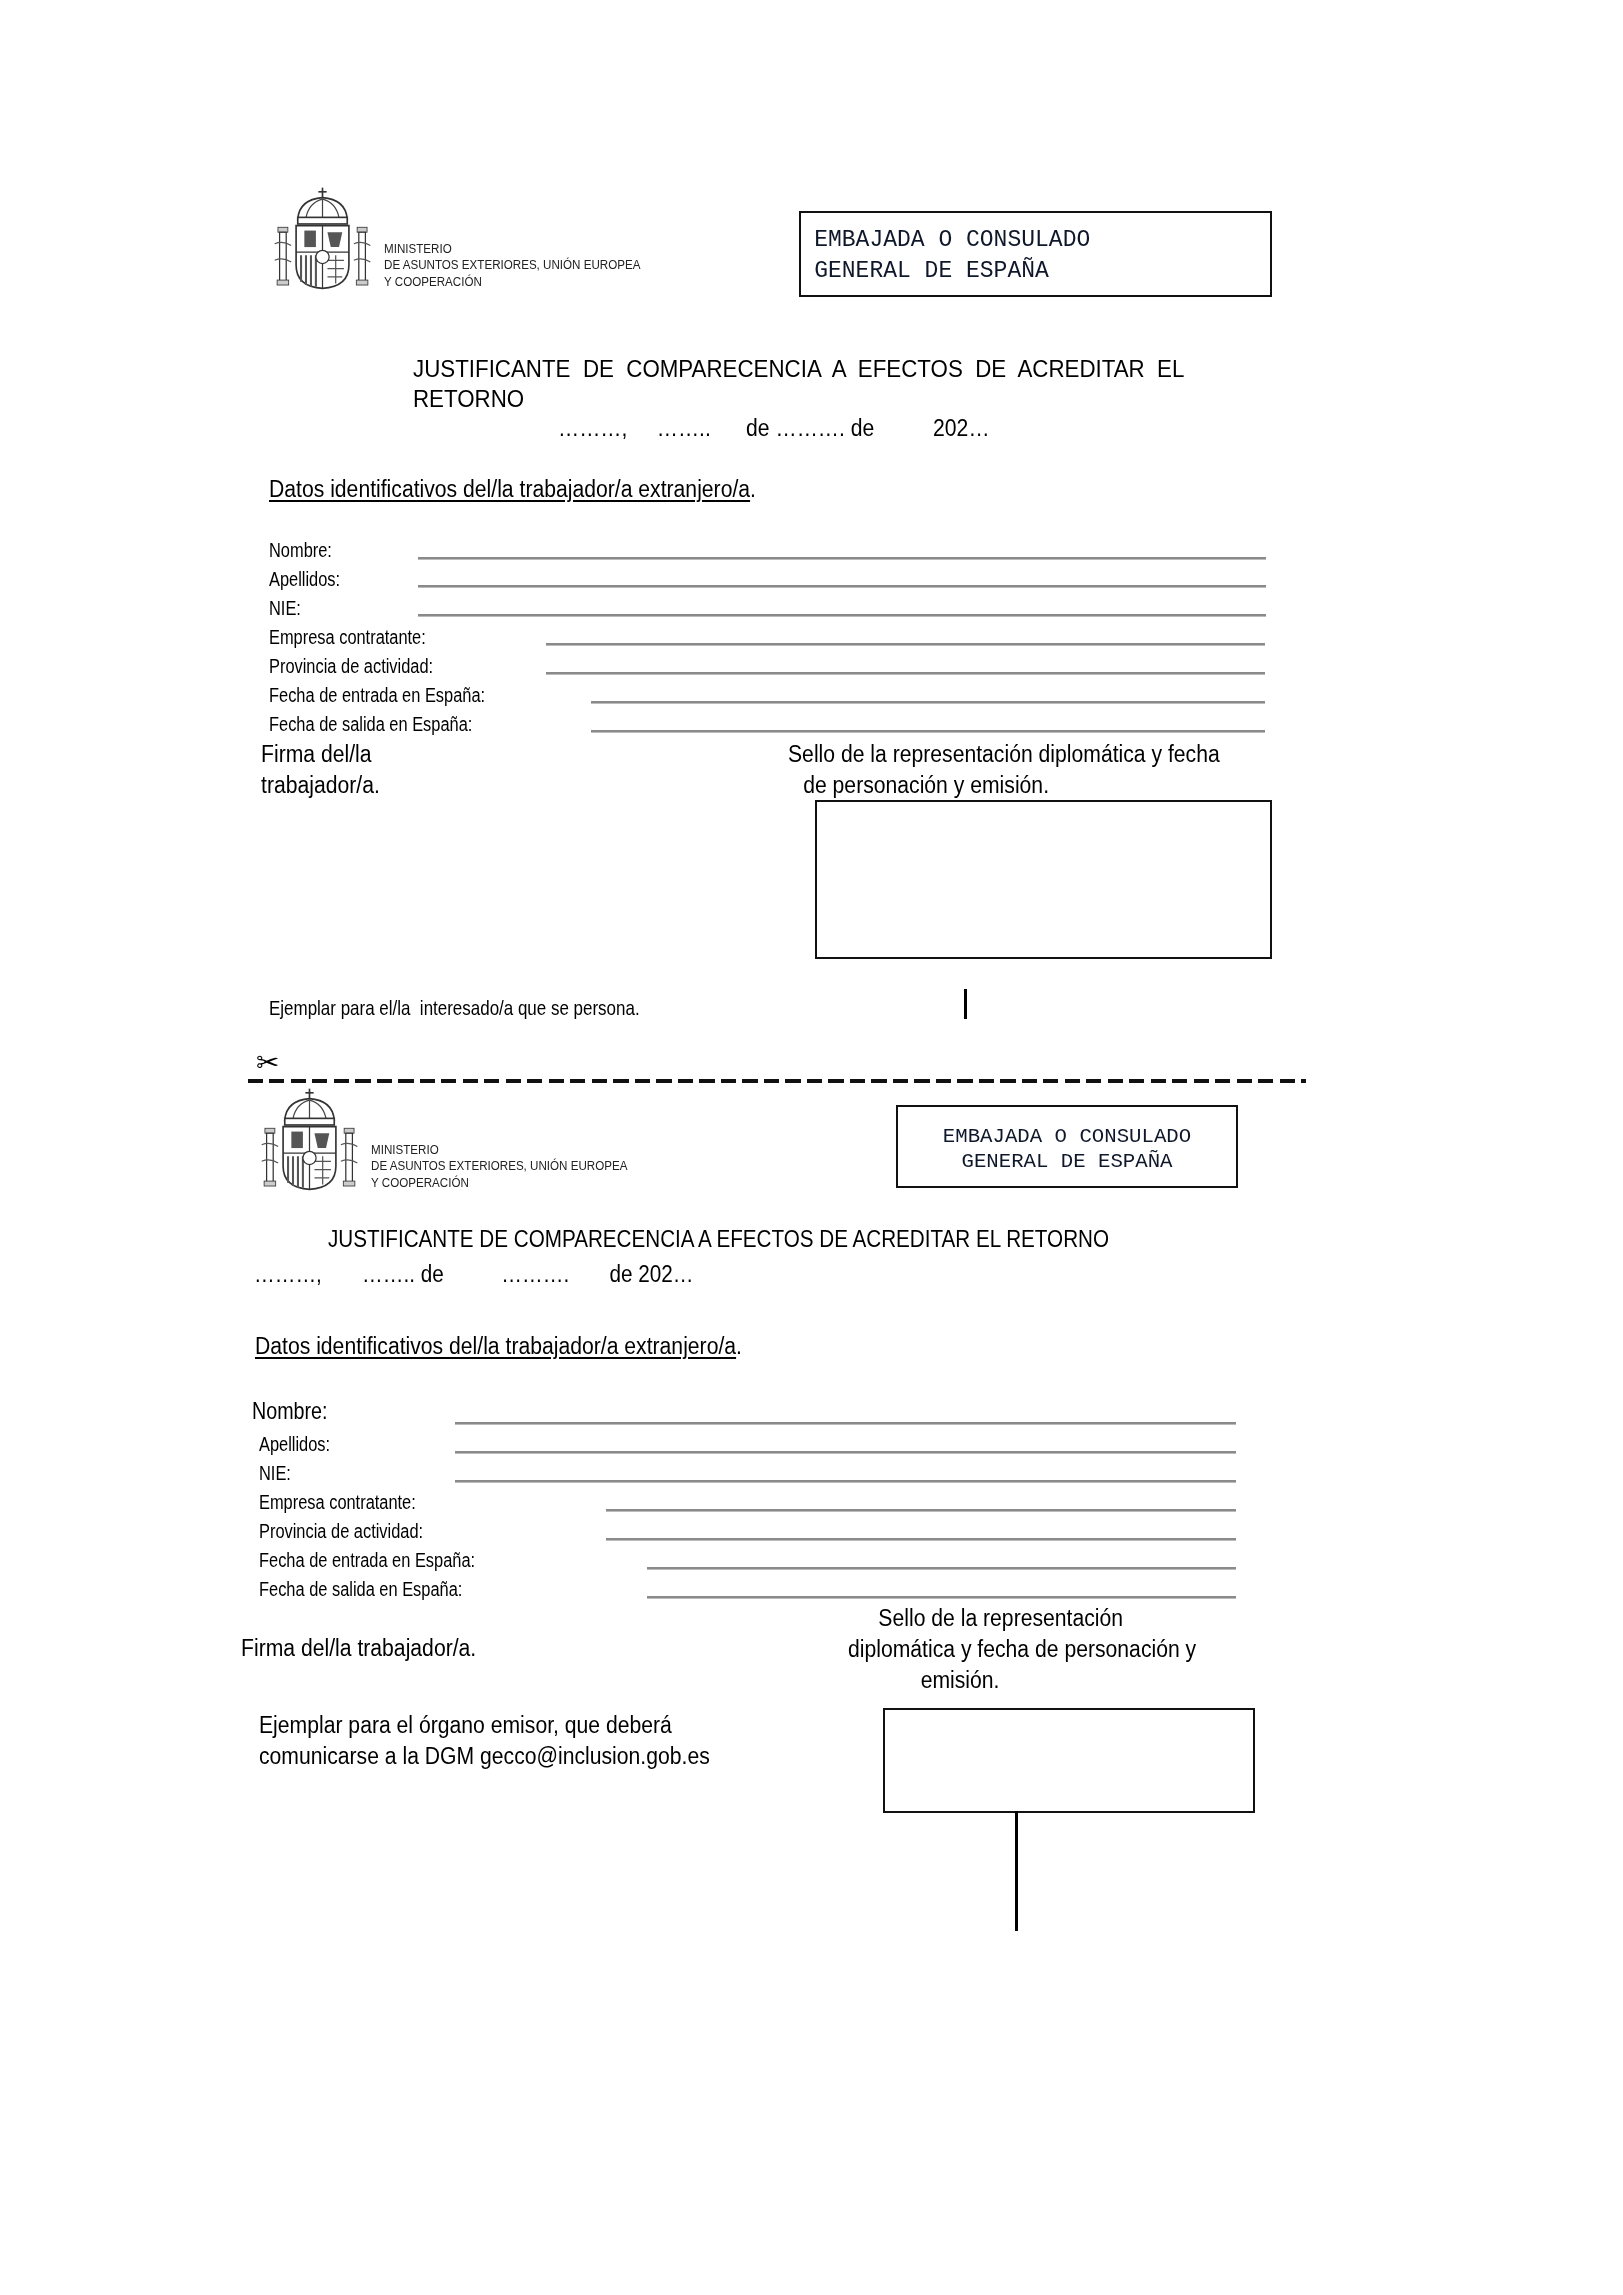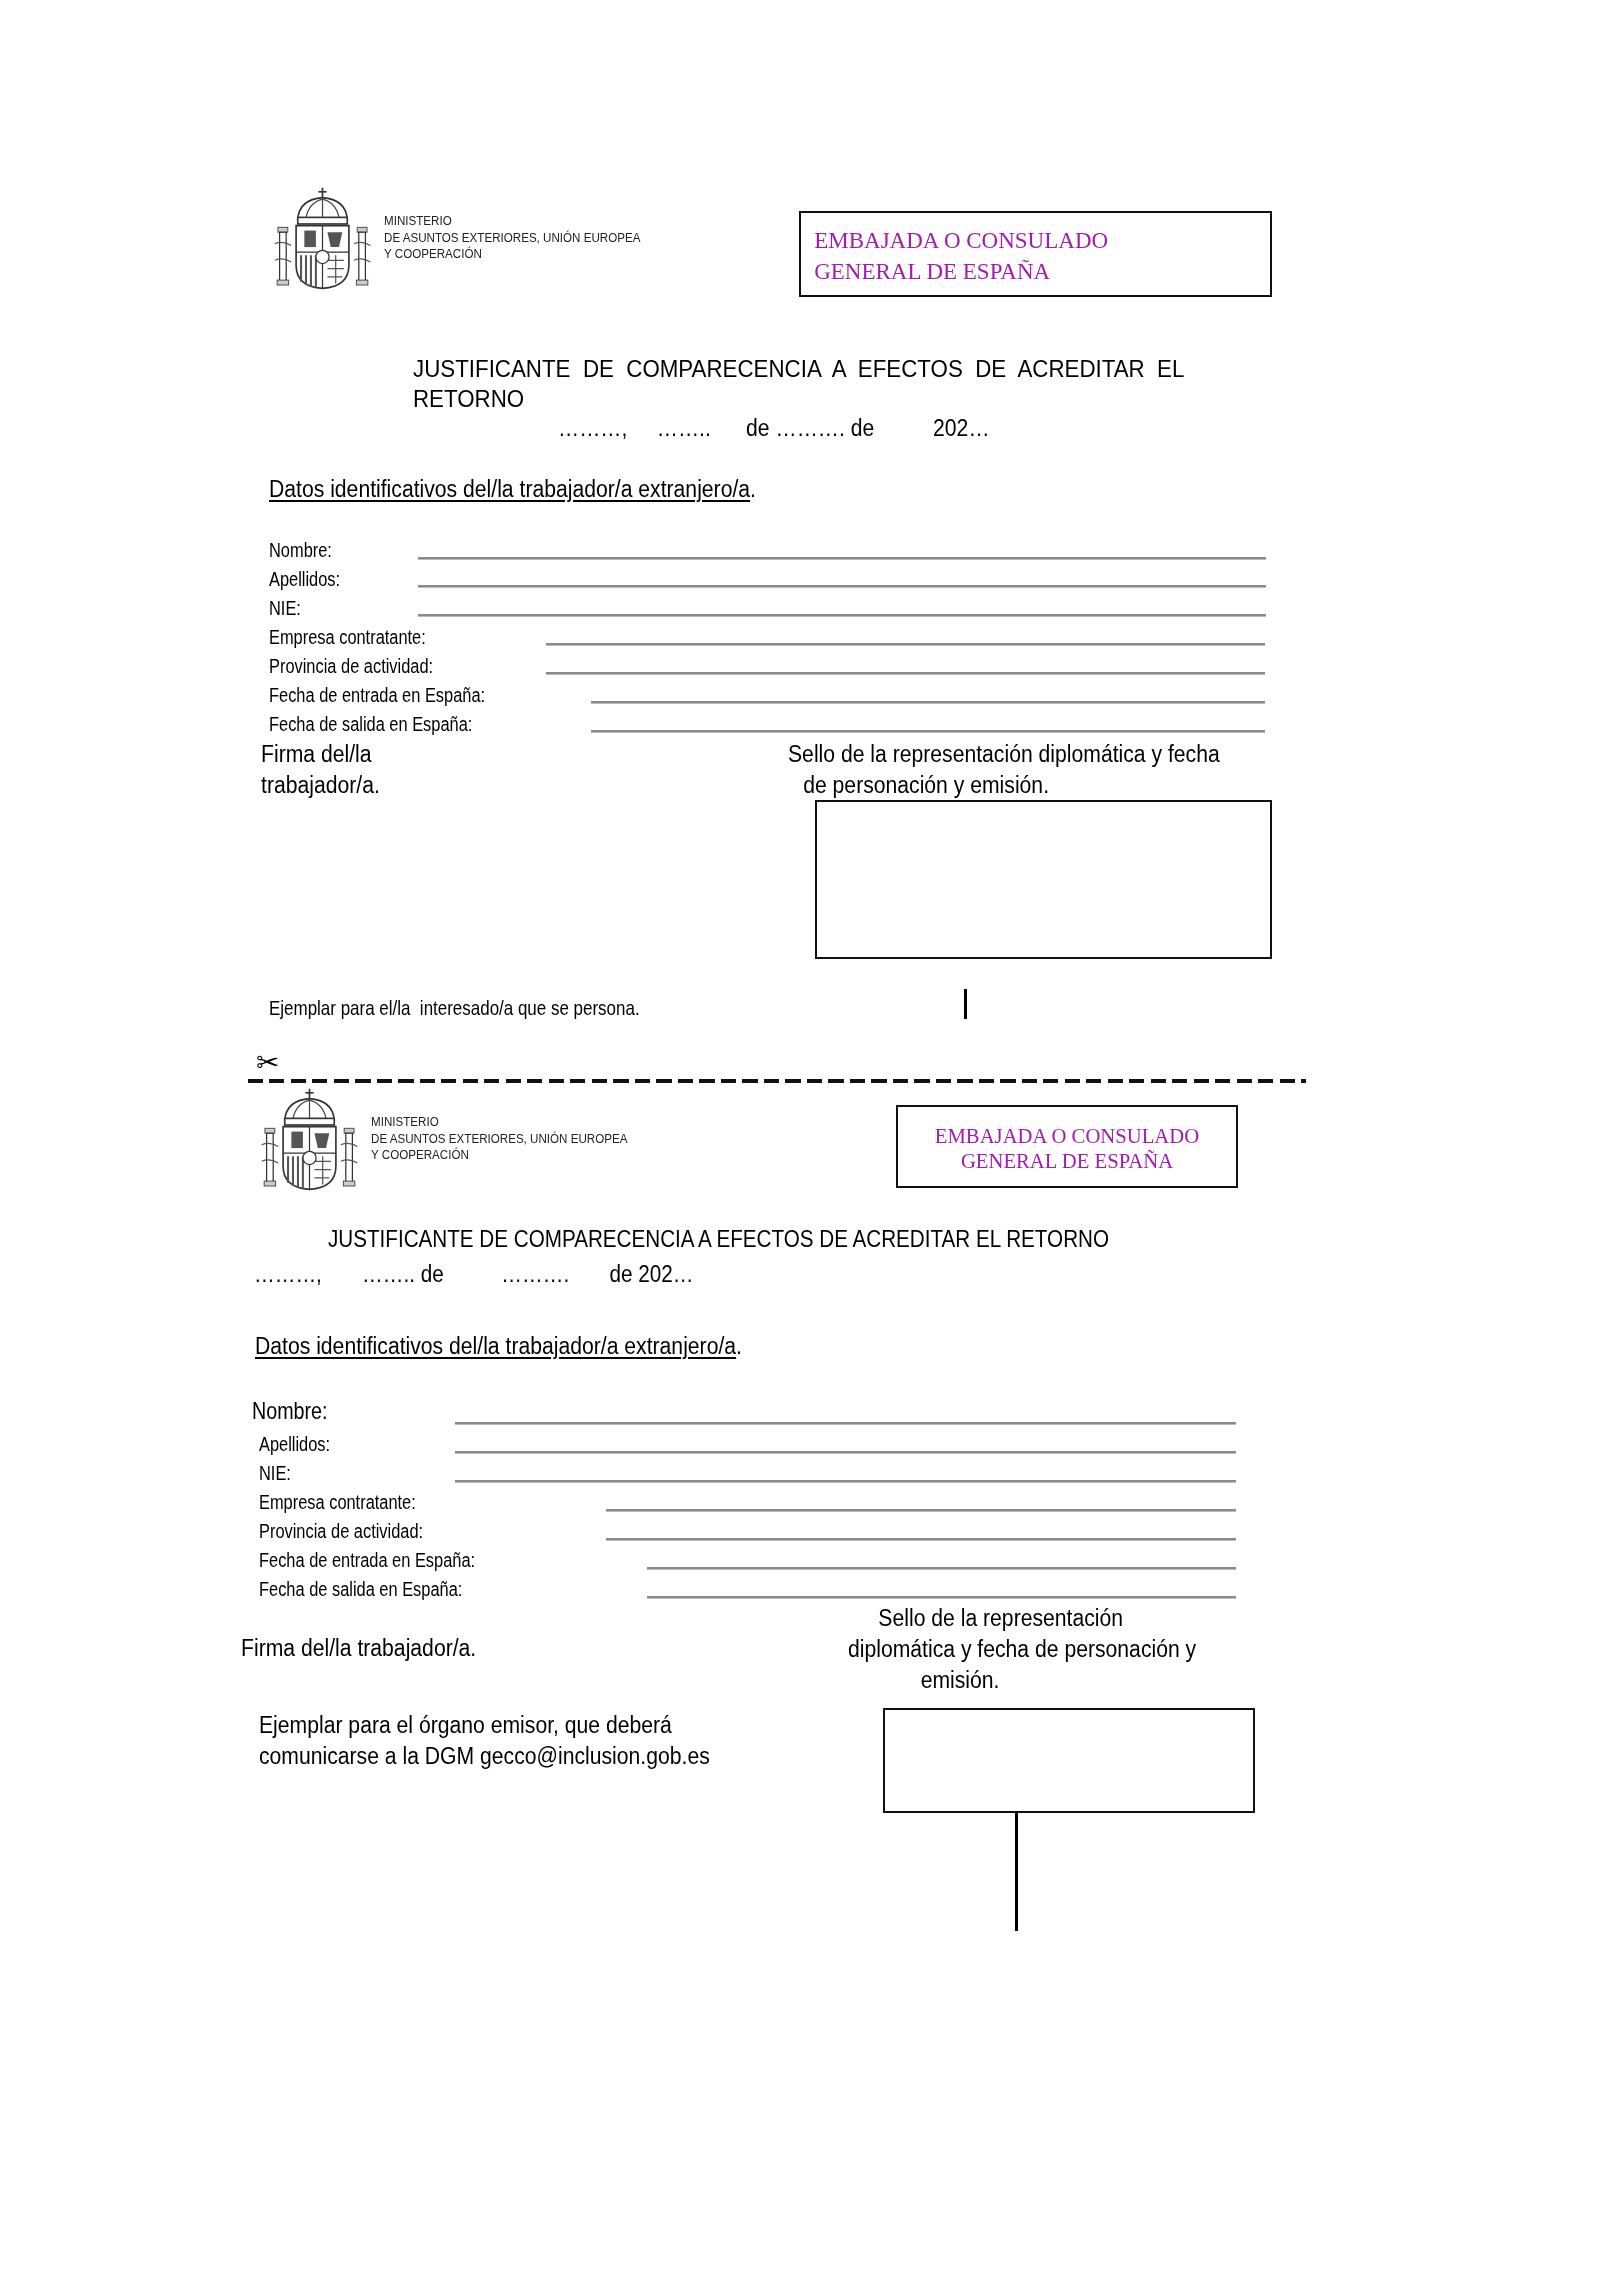--- a/index.html
+++ b/index.html
@@ -1,23 +1,23 @@
 <!DOCTYPE html>
 <html style="font-size:13.2px"><head>
   <meta charset="utf-8">
   <style>
     html, body { margin: 0; padding: 0; background: #ffffff; }
     body { width: 1623px; height: 2295px; position: relative; overflow: hidden; color: #000; }
 
     
-    .logo { position: absolute; display: flex; align-items: center; }
+    .logo { position: absolute; display: flex; align-items: flex-end; }
     .logo svg { display: block; }
     .logo-text { font-family: "Liberation Sans", sans-serif; font-size: 13.2px; line-height: 16.5px; color: #222; margin-left: 11.6px; transform: scaleX(0.88); transform-origin: left center; letter-spacing: 0px; }
 
-    .embassy-box { position: absolute; border: 2.5px solid #111; box-sizing: border-box; font-family: Liberation Serif, serif; color: #a21caf; }
+    .embassy-box { position: absolute; border: 2.5px solid #111; box-sizing: border-box; font-family: Liberation Mono, monospace; color: #0f172a; }
     .embassy-box span { display: block; }
 
     .title { position: absolute; font-family: "Liberation Sans", sans-serif; font-size: 24px; line-height: 30px; white-space: nowrap; transform-origin: left top; }
     .date-line { position: absolute; font-family: "Liberation Sans", sans-serif; font-size: 23px; white-space: pre; transform-origin: left top; }
 
     .section-heading { position: absolute; font-family: "Liberation Sans", sans-serif; font-size: 23px; white-space: nowrap; transform-origin: left top; }
     .section-heading u { text-decoration: underline; text-underline-offset: 3.3px; }
 
     .field-label { position: absolute; font-family: "Liberation Sans", sans-serif; font-size: 20px; white-space: nowrap; transform: scaleX(0.82); transform-origin: left top; }
     .field-line { position: absolute; height: 1.7px; background: #8a8a8a; border-bottom: 0.8px solid #bbb; }

